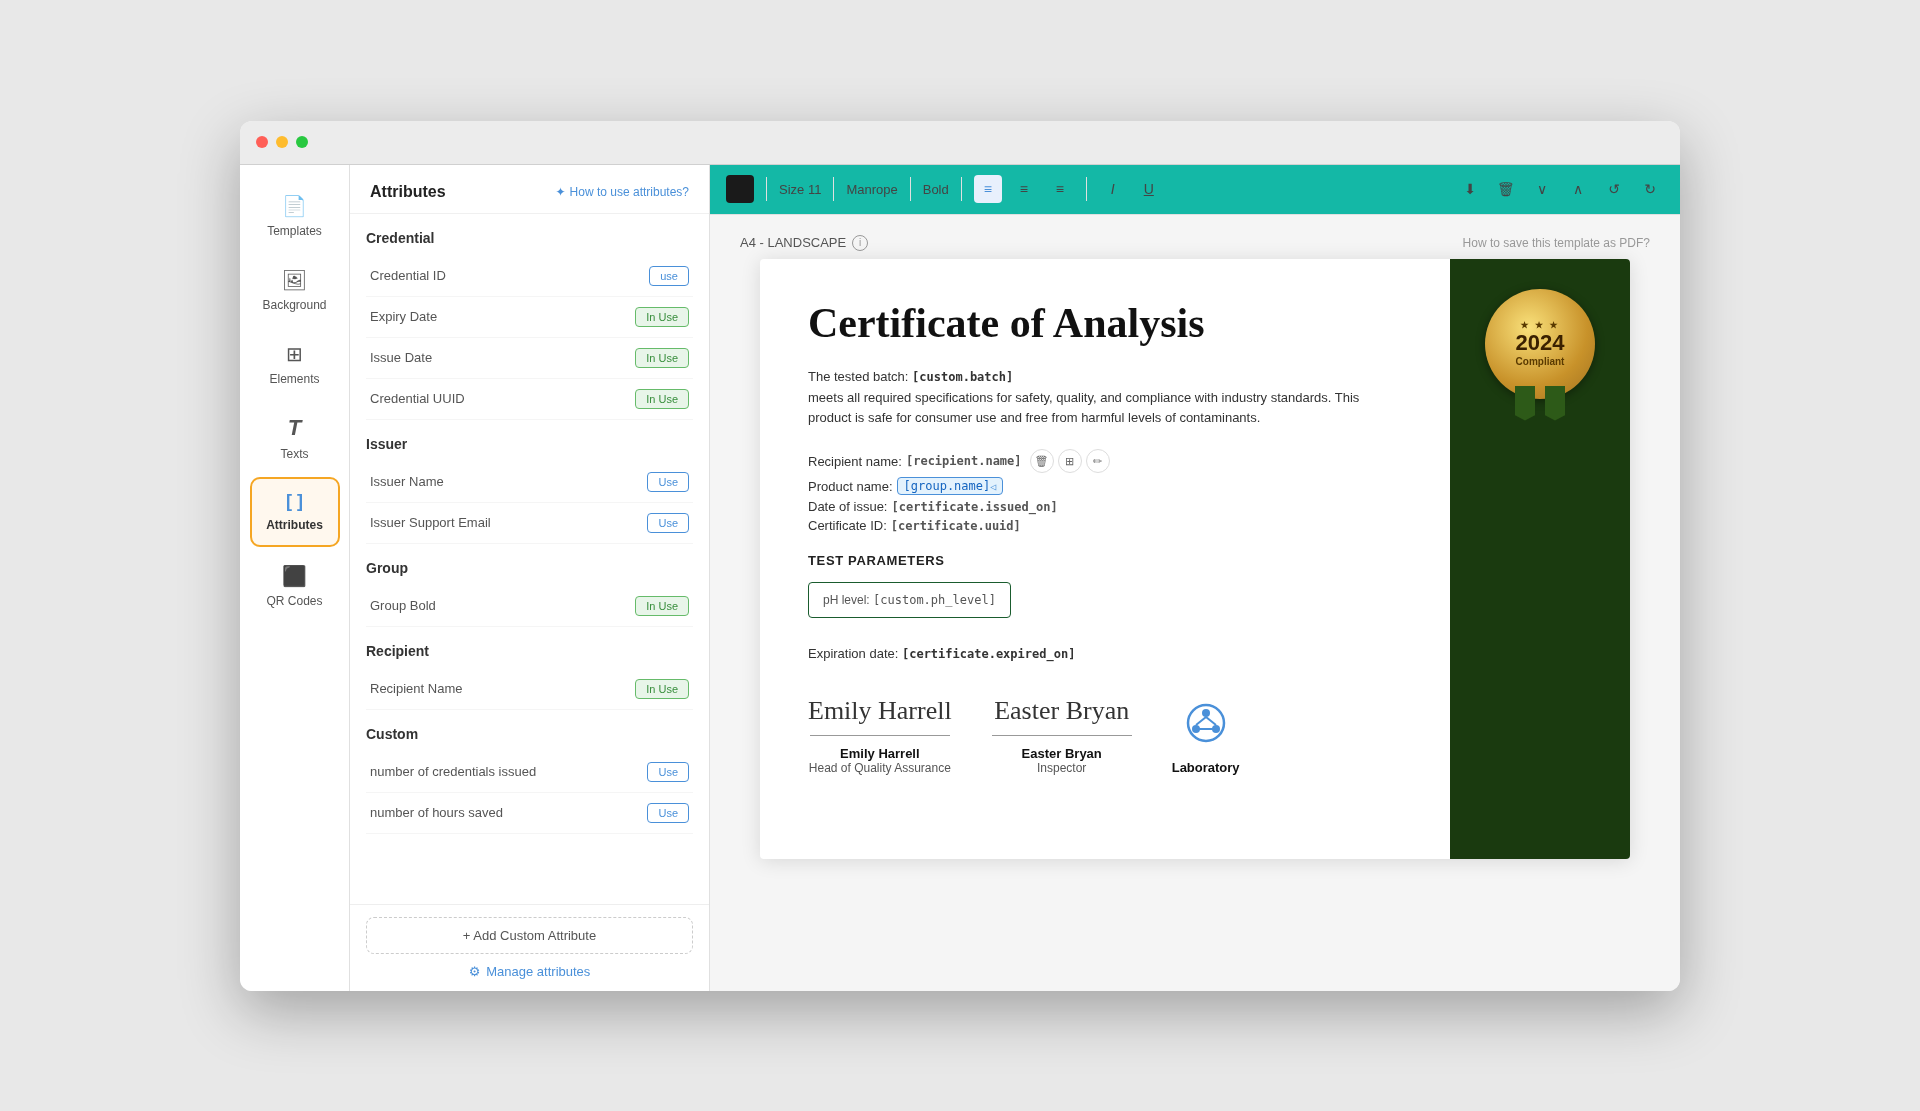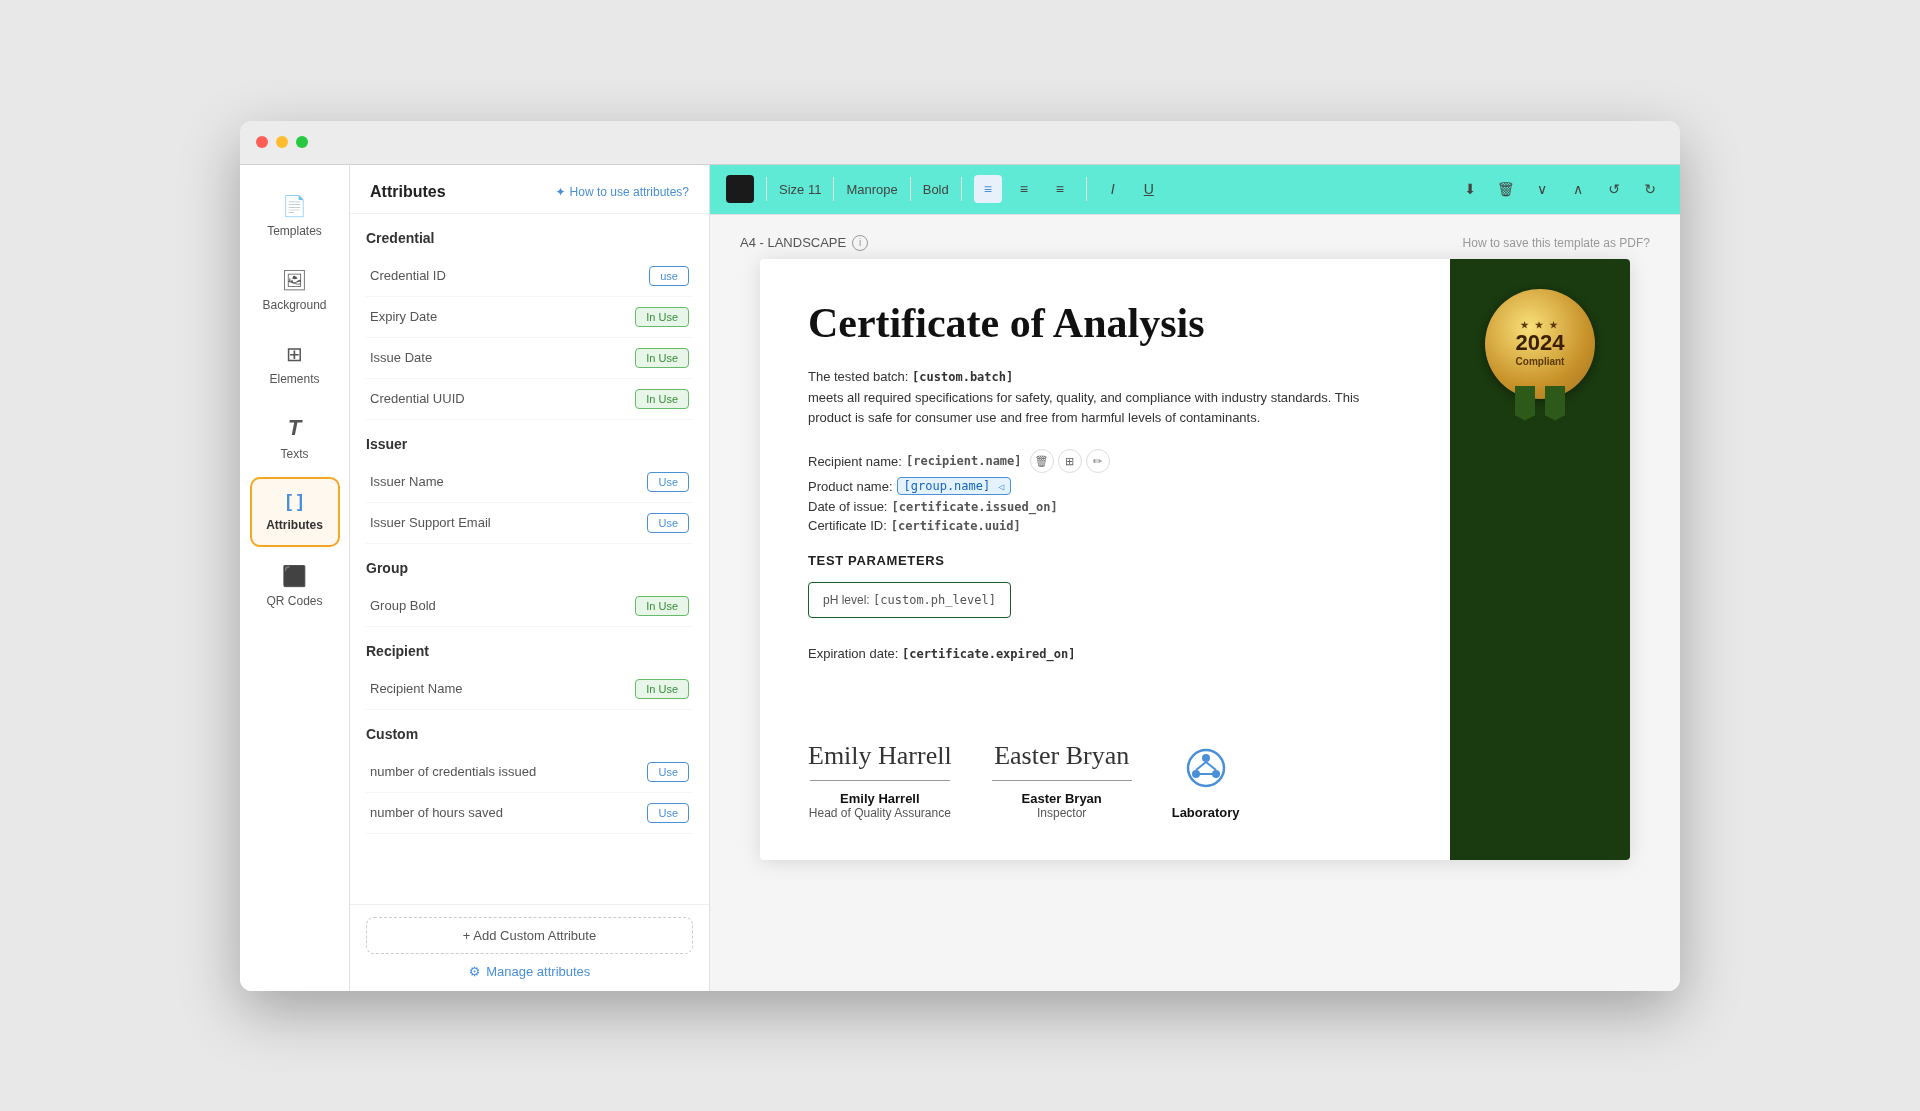--- a/index.html
+++ b/index.html
@@ -182,21 +182,21 @@
     
     .main-content {
       flex: 1;
       display: flex;
       flex-direction: column;
       background: #f5f5f5;
       overflow: hidden;
     }
     .toolbar {
       height: 50px;
-      background: #5eead4;
+      background: #14b8a6;
       border-bottom: 1px solid #e0e0e0;
       display: flex;
       align-items: center;
       padding: 0 16px;
       gap: 8px;
       flex-shrink: 0;
     }
     .color-swatch {
       width: 28px; height: 28px;
       background: #1a1a1a;
@@ -308,21 +308,21 @@
     .field-highlighted {
       background: #e3f2fd;
       border: 1.5px solid #4a90d9;
       border-radius: 4px;
       padding: 1px 6px;
       font-family: monospace;
       font-size: 12px;
       color: #1565c0;
       display: inline-flex;
       align-items: center;
-      gap: 8px;
+      gap: 0;
       justify-content: flex-end;
     }
     .field-highlighted .field-end-icon {
       font-size: 10px;
       color: #4a90d9;
     }
     .field-action-icons {
       display: inline-flex;
       gap: 4px;
       margin-left: 4px;
@@ -369,21 +369,20 @@
     .cert-signatures {
       display: flex;
       gap: 40px;
       align-items: flex-end;
       margin-top: 20px;
     }
     .signature-block {
       display: flex;
       flex-direction: column;
       align-items: center;
-      margin-top: 45px;
     }
     .signature-img {
       font-family: 'Brush Script MT', cursive;
       font-size: 28px;
       color: #333;
       height: 40px;
       display: flex;
       align-items: center;
     }
     .sig-name {

